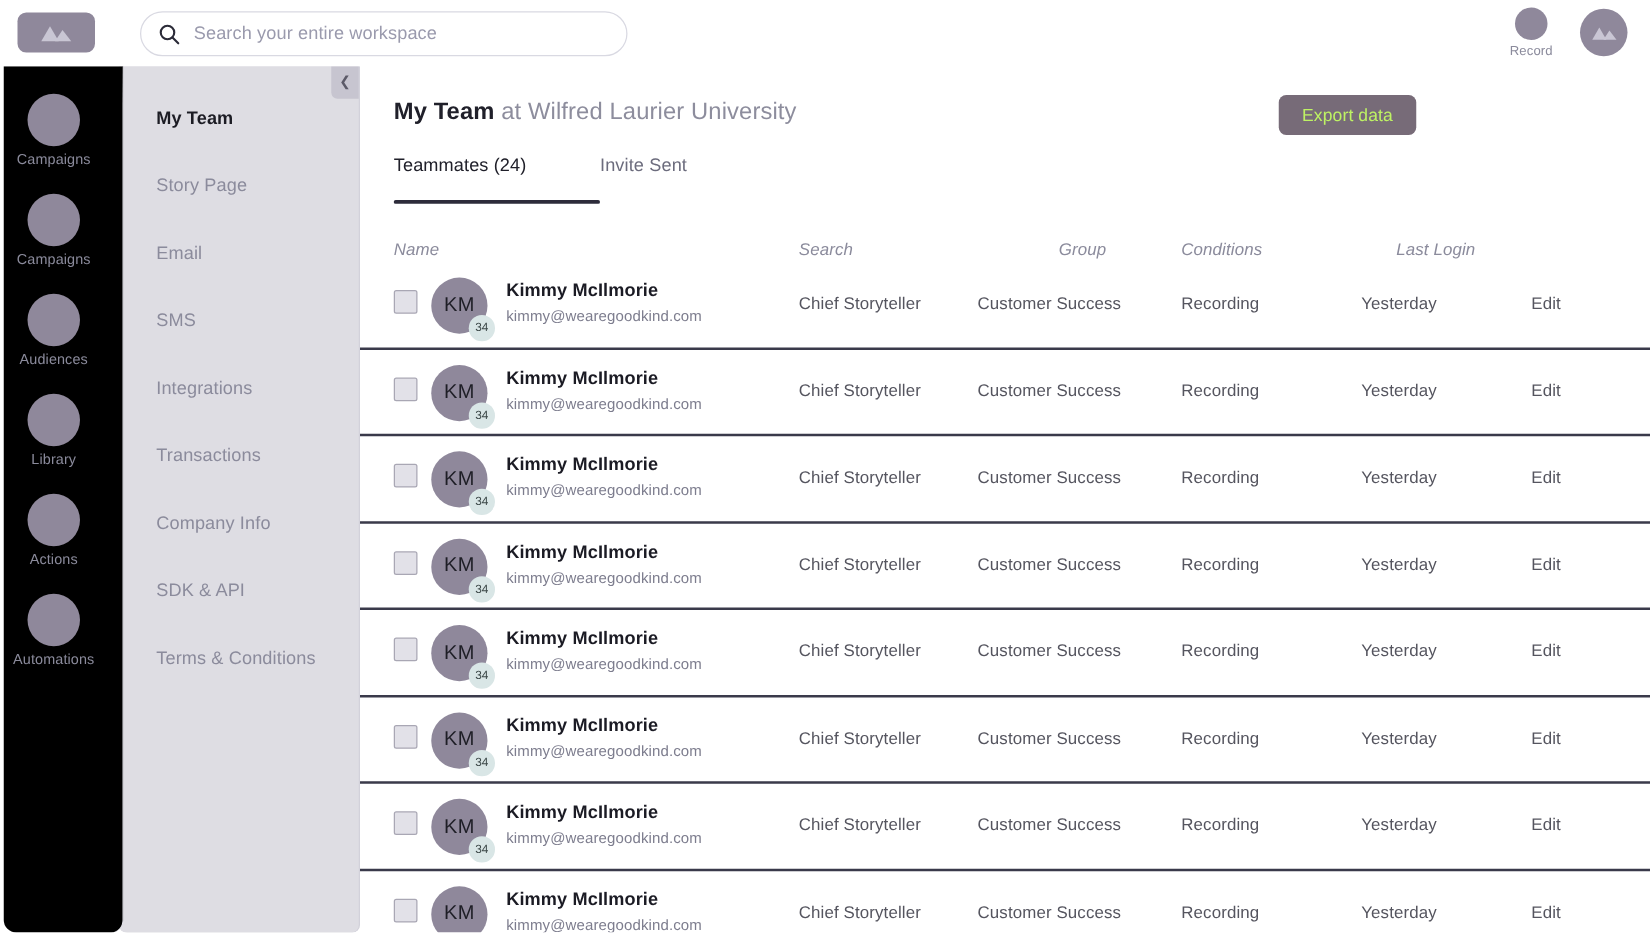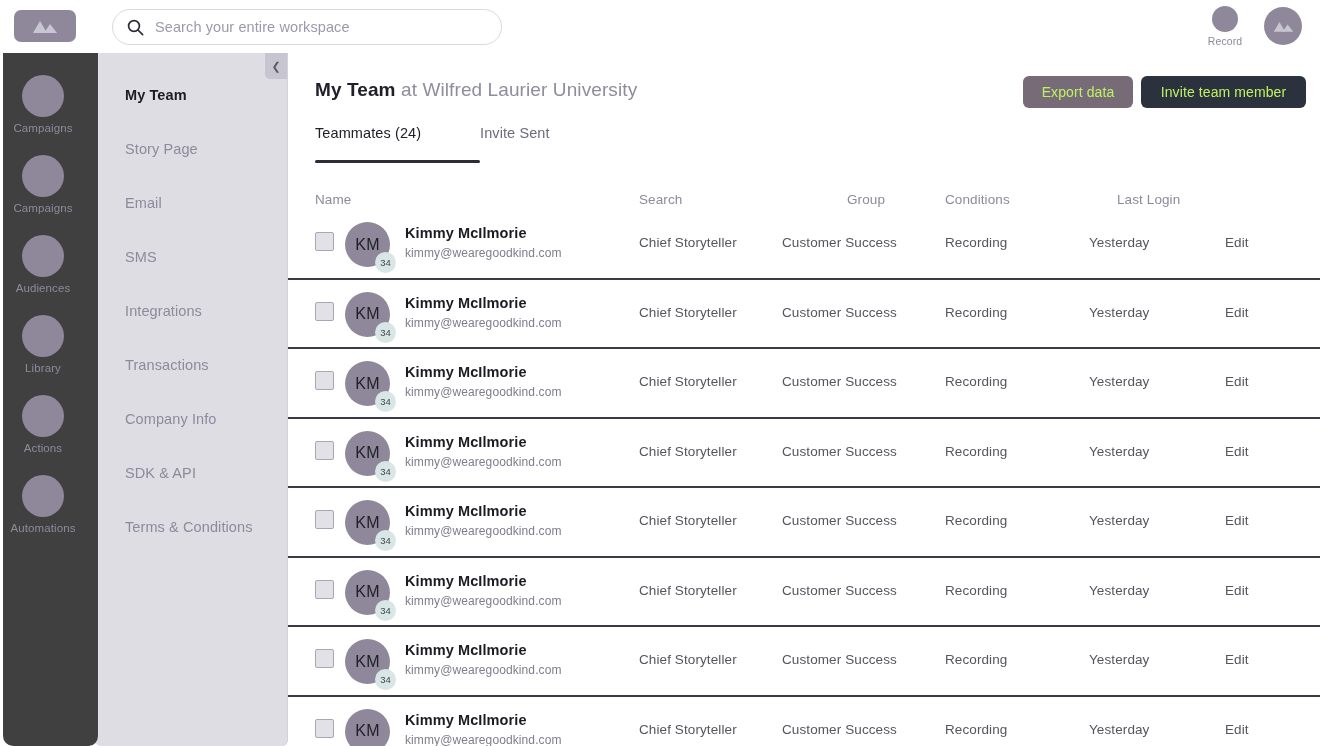--- a/index.html
+++ b/index.html
@@ -37,21 +37,21 @@
   .record-label { font-size: 10.5px; color: #8b8b9c; letter-spacing: .1px; }
   .user-avatar {
     position: absolute; left: 1264px; top: 7px; width: 38px; height: 38px;
     border-radius: 50%; background: #8f889b;
     display: flex; align-items: center; justify-content: center;
   }
 
   
   .rail {
     position: absolute; left: 3px; top: 53px; width: 96px; height: 693px;
-    background: #404040;
+    background: #000000;
     border-radius: 0 0 10px 10px;
     border-right: 1px solid #e4e4ec;
     z-index: 20;
   }
   .rail-item {
     position: absolute; left: 0; width: 80px;
     display: flex; flex-direction: column; align-items: center; gap: 5px;
   }
   .rail-dot { width: 42px; height: 42px; border-radius: 50%; background: #8f889b; }
   .rail-label { font-size: 11.5px; color: #8b8b9c; letter-spacing: .1px; white-space: nowrap; }
@@ -105,21 +105,21 @@
     padding-bottom: 16px; white-space: nowrap; letter-spacing: .1px;
     cursor: pointer;
   }
   .tab.active { color: #20202a; font-weight: normal; }
   .tab-underline {
     position: absolute; left: 28px; top: 107px; width: 165px; height: 3px;
     background: #2d2c3b; border-radius: 2px;
   }
 
   
-  .thead { position: absolute; left: 0; top: 139px; width: 1033px; height: 30px; }
+  .thead { position: absolute; left: 0; top: 139px; width: 1033px; height: 30px; font-style: italic; }
   .th {
     position: absolute; top: 0; font-size: 13.5px; color: #8b8b9c;
     letter-spacing: .1px; white-space: nowrap;
   }
   .tbody { position: absolute; left: 0; top: 157px; width: 1033px; bottom: 0; }
   .row {
     position: absolute; left: 0; width: 1033px; height: 69.5px;
     border-bottom: 2px solid #3a3a4a;
   }
   .cb {
@@ -233,21 +233,20 @@
       <div class="subnav-item" style="top: 466px;">Terms &amp; Conditions</div>
     </div>
 
   <div class="main">
 
     <h1 class="page-title">
       <b>My Team</b><span> at Wilfred Laurier University</span>
     </h1>
 
     <button class="btn btn-export">Export data</button>
-    <button class="btn btn-invite">Invite team member</button>
 
     <div class="tabs" id="tabbar">
         <div class="tab active" style="left: 0px;">Teammates (24)</div>
         <div class="tab" style="left: 165px;">Invite Sent</div>
       </div>
     <div class="tab-underline"></div>
 
     <div class="thead" id="thead">
         <div class="th" style="left: 28px;">Name</div>
         <div class="th" style="left: 352px;">Search</div>

